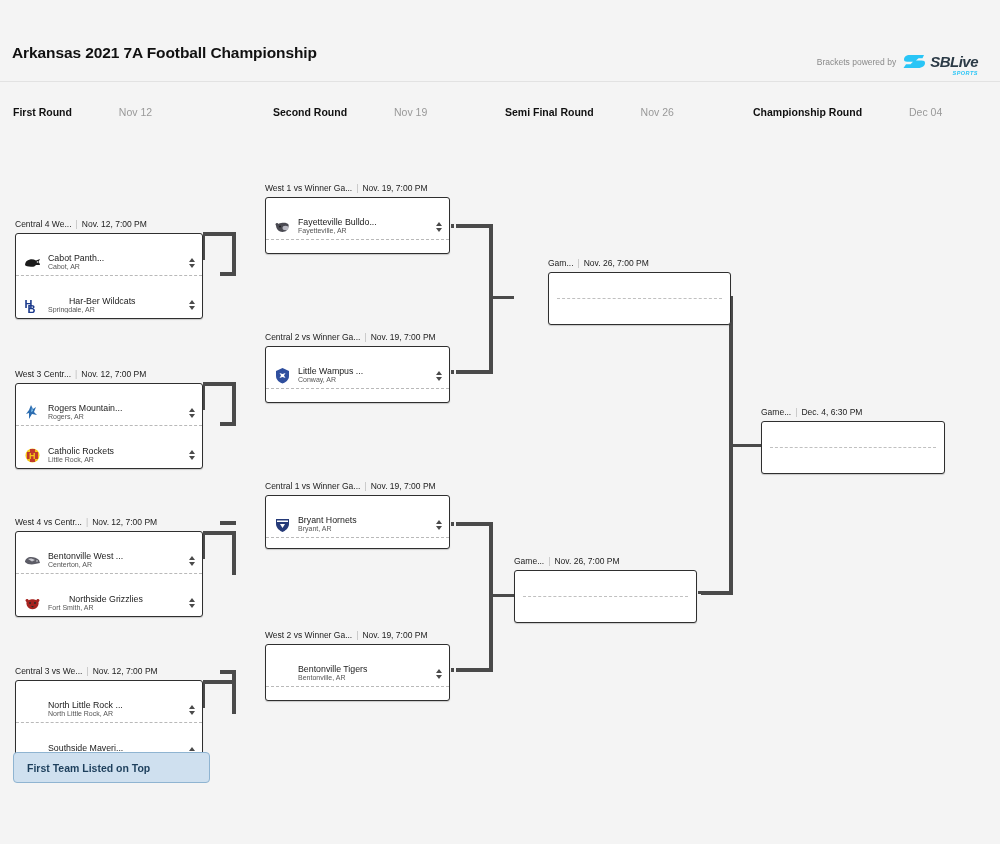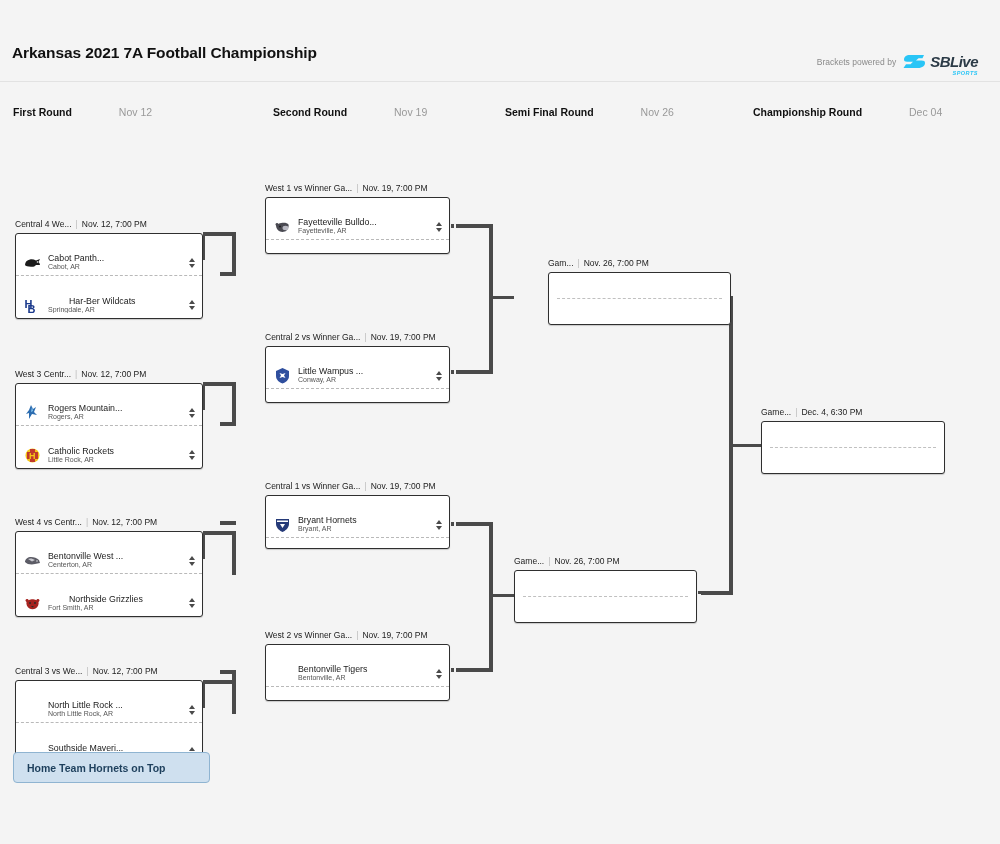--- a/index.html
+++ b/index.html
@@ -485,16 +485,16 @@
     </div>
     <div class="card" style="height:53px;">
       <div class="tbd-row">
           <span class="tbd-line"></span>
         </div>
       <div class="tbd-row blank"></div>
     </div>
   </div>
 
   <div class="legend">
-    <span class="legend-text">Home Team Hornets on Top</span>
+    <span class="legend-text">First Team Listed on Top</span>
   </div>
 
 </div>
 
 </body></html>

